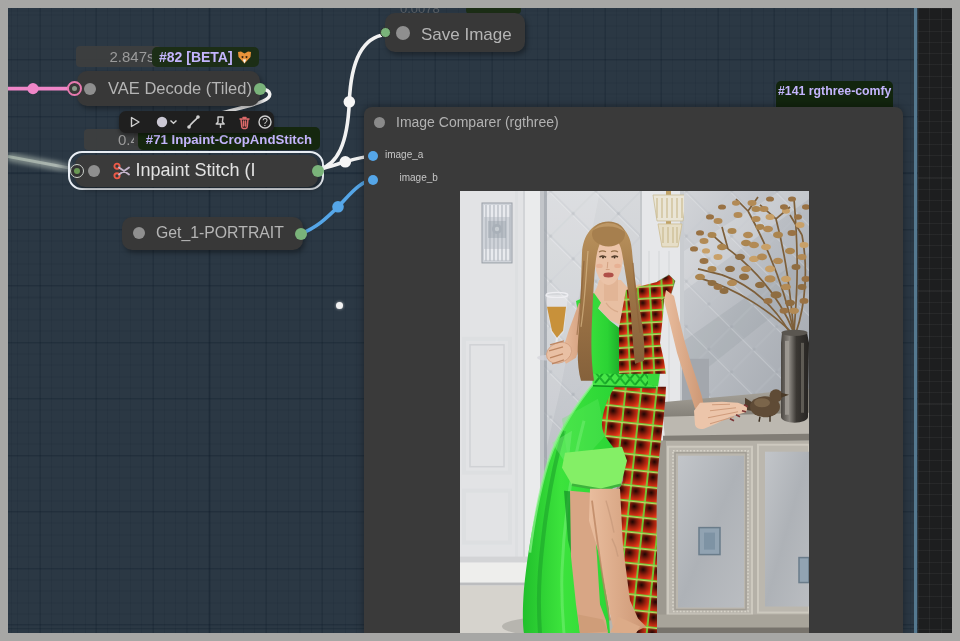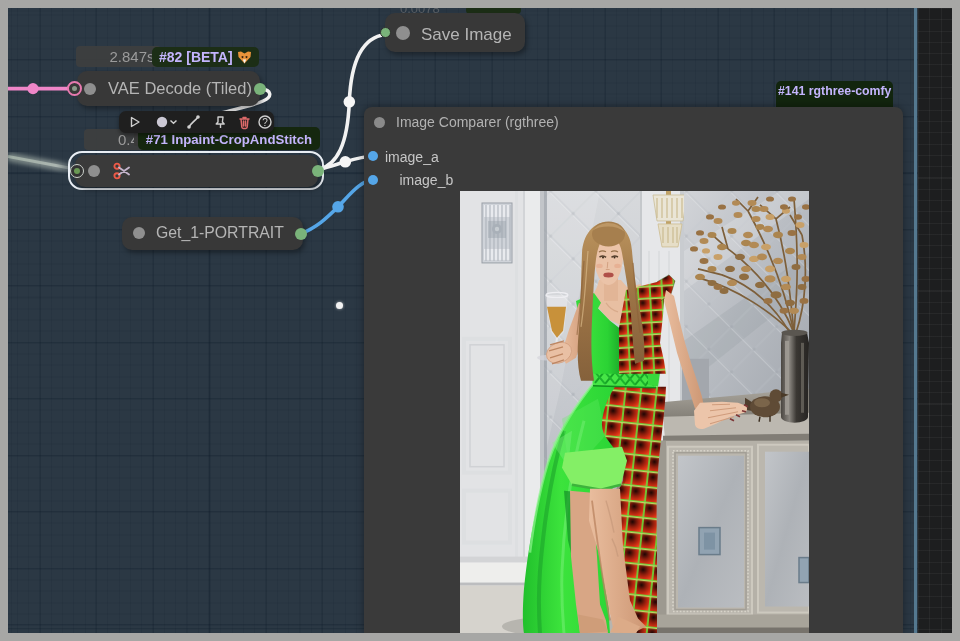--- a/index.html
+++ b/index.html
@@ -24,21 +24,21 @@
   .ntitle{position:absolute;white-space:nowrap;}
   .dot{position:absolute;border-radius:50%;}
   .badge{position:absolute;color:#c4b5fd;font-weight:bold;font-size:14px;border-radius:5px;
     white-space:nowrap;}
   .tlab{position:absolute;background:rgba(62,63,63,.92);color:#9b9b9b;border-radius:4px;
     font-size:15px;white-space:nowrap;padding-left:28px;}
   #svglinks{position:absolute;left:0;top:0;}
   #panel{position:absolute;left:355.5px;top:98.5px;width:539px;height:526.5px;
     background:#3a3a3a;border-radius:8px 8px 0 0;box-shadow:0 0 8px rgba(0,0,0,.4);}
   #photo{position:absolute;left:451.5px;top:182.5px;width:349px;height:442.5px;}
-  .slotlab{position:absolute;color:#c6c6c6;font-size:14px;}
+  .slotlab{position:absolute;color:#c6c6c6;font-size:10px;}
 </style>
 </head>
 <body>
 <div id="frame">
 <div id="canvas">
   <div id="darkside"></div>
   <div id="blueline"></div>
   <svg id="svglinks" width="944" height="625" viewBox="0 0 944 625">
     <defs>
       <filter id="soft" x="-40%" y="-40%" width="180%" height="180%">
@@ -113,20 +113,21 @@
   <div style="position:absolute;left:60px;top:143px;width:256px;height:39px;border:2px solid #e9eef4;border-radius:14px;box-sizing:border-box;"></div>
   <div class="node" style="left:66.5px;top:146.5px;width:243px;height:32px;background:#3a3a3a;">
     <div class="dot" style="left:-5px;top:9px;width:14px;height:14px;background:#333;border:1.5px solid #cdd2cd;box-sizing:border-box;"></div>
     <div class="dot" style="left:-1px;top:13px;width:6px;height:6px;background:#6a9955;"></div>
     <div class="dot" style="left:13px;top:10px;width:12px;height:12px;background:#8f8f8f;"></div>
     <svg style="position:absolute;left:38px;top:7px;" width="18" height="18" viewBox="0 0 18 18">
       <circle cx="4" cy="4.2" r="2.6" fill="none" stroke="#ee5a48" stroke-width="1.9"></circle>
       <circle cx="4" cy="13.8" r="2.6" fill="none" stroke="#ee5a48" stroke-width="1.9"></circle>
       <path d="M 6 5.5 L 16 12.5 M 6 12.5 L 16 5.5" stroke="#c4b4cc" stroke-width="1.9" stroke-linecap="round"></path>
     </svg>
+    <div class="ntitle" style="left:61px;top:5px;color:#e2e2e2;font-size:18px;">Inpaint Stitch (I</div>
     <div class="dot" style="left:237px;top:10px;width:12px;height:12px;background:#7ab37a;"></div>
   </div>
 
   <div class="node" style="left:114px;top:208.5px;width:181px;height:33px;text-align:center;">
     <div class="dot" style="left:10.5px;top:10.5px;width:12px;height:12px;background:#8f8f8f;"></div>
     <div class="ntitle" style="left:34px;top:7.5px;color:#b5b5b5;font-size:15.8px;">Get_1-PORTRAIT</div>
     <div class="dot" style="left:172.5px;top:11.5px;width:12px;height:12px;background:#7ab37a;"></div>
   </div>
 
   <div class="badge" style="left:768px;top:73px;height:36px;line-height:20px;background:#12250e;padding:0 2px;font-size:12.3px;">#141 rgthree-comfy</div>

